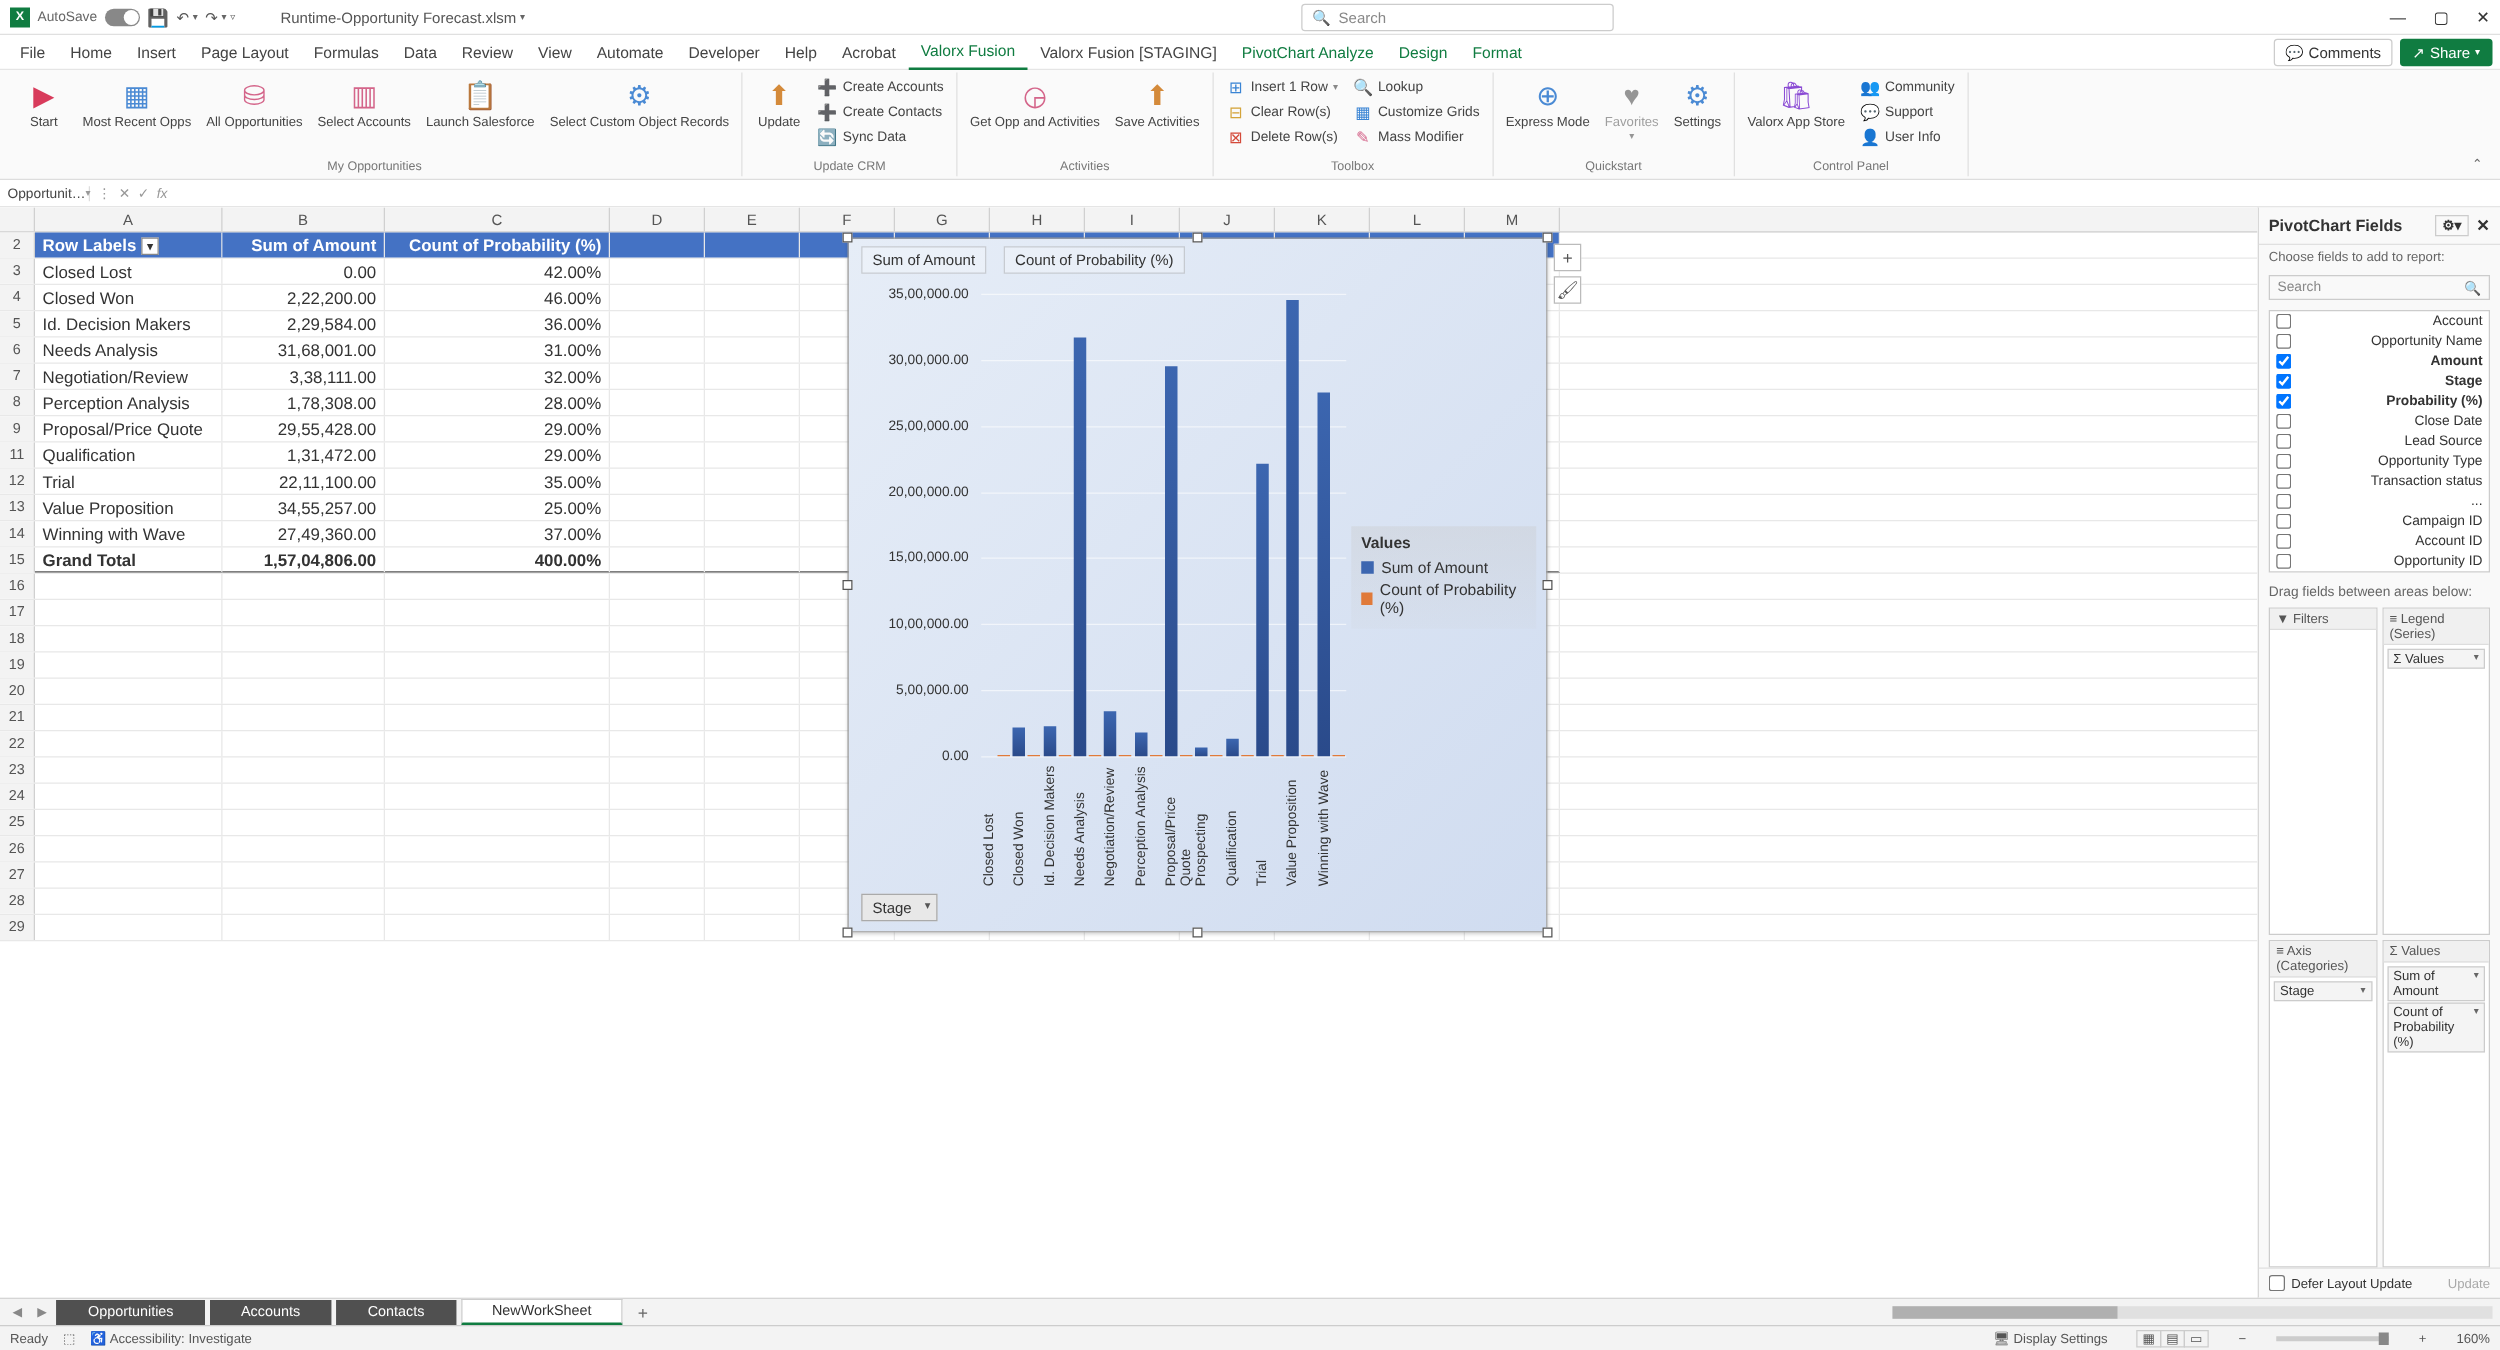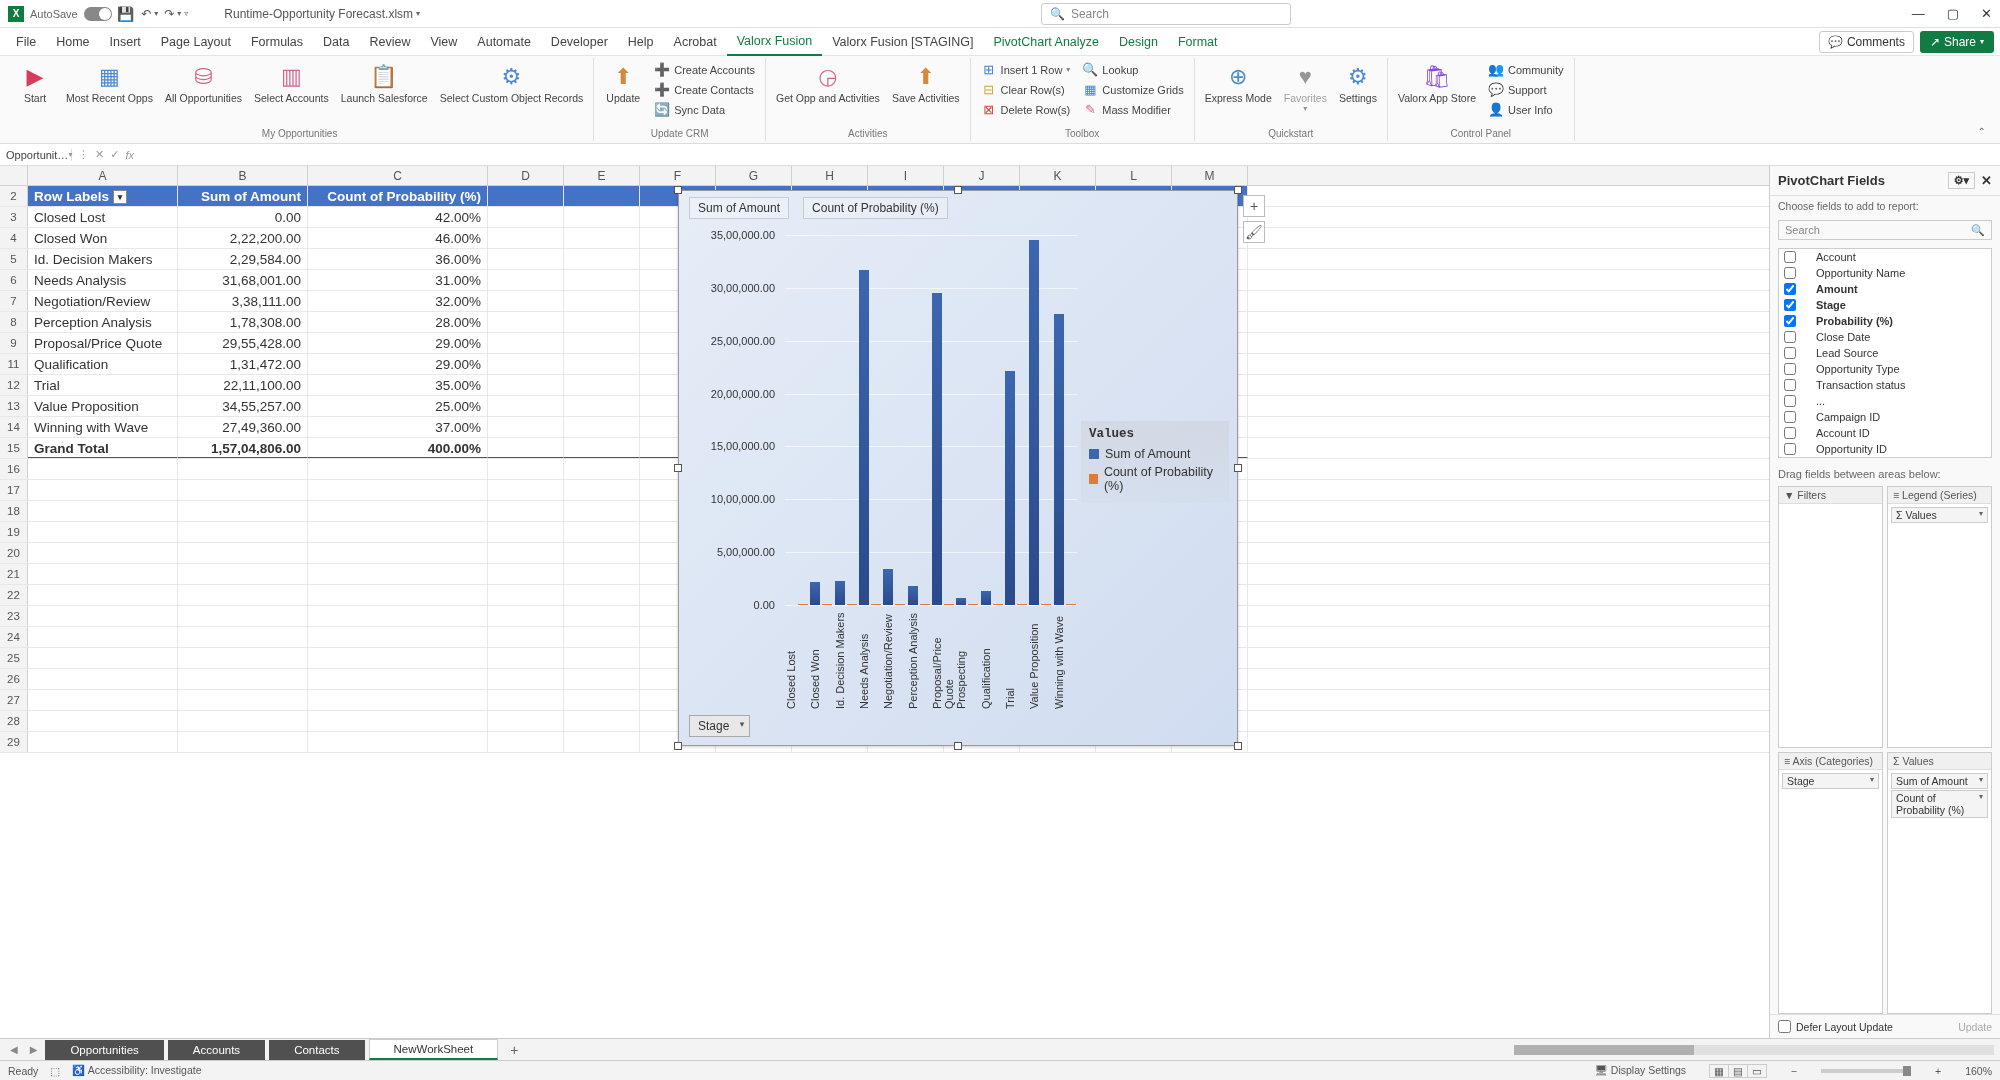--- a/index.html
+++ b/index.html
@@ -46,21 +46,21 @@
 
 .fxbar { height: 22px; border-bottom: 1px solid #ddd; display: flex; align-items: center; }
 .fxbar .namebox { width: 72px; padding: 0 6px; font-size: 11px; color: #444; border-right: 1px solid #ddd; display:flex; align-items:center; }
 .fxbar .namebox .caret { margin-left:auto; font-size:8px; color:#999; }
 .fxbar .fx-controls { display: flex; gap: 6px; padding: 0 6px; color: #999; font-size: 11px; align-items:center; }
 .fxbar .fx-input { flex: 1; height: 100%; }
 
 
 .main { display: flex; height: calc(100% - 28px - 28px - 88px - 22px - 22px - 20px); }
 .sheet-area { flex: 1; position: relative; overflow: hidden; background: #fff; }
-.pivot-panel { width: 231px; border-left: 1px solid #ccc; background: #f9f9f9; display: flex; flex-direction: column; }
+.pivot-panel { width: 194px; border-left: 1px solid #ccc; background: #f9f9f9; display: flex; flex-direction: column; }
 
 
 .colhdr { display: flex; height: 20px; background: #f3f3f3; border-bottom: 1px solid #d0d0d0; }
 .colhdr .corner { width: 28px; border-right: 1px solid #d0d0d0; }
 .colhdr .col { border-right: 1px solid #d0d0d0; text-align: center; font-size: 12px; color: #555; line-height: 20px; }
 .colA { width: 150px; } .colB { width: 130px; } .colC { width: 180px; }
 .colD, .colE, .colF, .colG, .colH, .colI, .colJ, .colK, .colL, .colM { width: 76px; }
 
 
 .row { display: flex; height: 21px; border-bottom: 1px solid #e8e8e8; }
@@ -85,34 +85,34 @@
 .chart-yaxis .ytick { position:absolute; right:4px; font-size:11px; color:#333; transform:translateY(-50%); }
 .chart-grid { position:absolute; left:92px; right:0; top:0; bottom:0; }
 .chart-grid .gline { position:absolute; left:0; right:0; height:1px; background:rgba(255,255,255,0.6); }
 .chart-bars { position:absolute; left:92px; right:0; top:0; bottom:0; display:flex; align-items:flex-end; }
 .bar-slot { flex:1; display:flex; justify-content:center; gap:2px; align-items:flex-end; height:100%; }
 .bar1 { width:10px; background: linear-gradient(180deg,#3c66b0,#2a4a8a); }
 .bar2 { width:10px; background: #e07a3a; }
 .chart-xaxis { position:absolute; left:106px; right:160px; bottom:36px; top:auto; height:100px; display:flex; }
 .xlab { flex:1; font-size:11px; color:#333; writing-mode: vertical-rl; transform: rotate(180deg); text-align:left; }
 .chart-legend-side { position:absolute; right:8px; top:230px; width:148px; background: linear-gradient(180deg,rgba(200,200,200,0.35),rgba(200,200,200,0.1)); padding:6px 8px; font-size:12.5px; }
-.chart-legend-side .title { font-weight:600; margin-bottom:6px;font-family:Liberation Mono, monospace; }
+.chart-legend-side .title { font-weight:600; margin-bottom:6px; }
 .chart-legend-side .item { display:flex; gap:6px; align-items:center; margin:4px 0; font-size:12.5px; }
 .sw { width:10px; height:10px; }
 .stage-btn { position:absolute; left:10px; bottom:8px; background:#e8e8e8; border:1px solid #aaa; padding:3px 20px 3px 8px; font-size:12px; }
 .stage-btn::after { content:"▾"; position:absolute; right:5px; font-size:9px; color:#555; }
 
 
 .pivot-panel .pv-title { display:flex; align-items:center; padding:6px 8px; font-weight:600; font-size:13px; border-bottom:1px solid #e0e0e0; }
 .pivot-panel .pv-title .gear { margin-left:auto; border:1px solid #ccc; padding:1px 5px; font-size:11px; }
 .pivot-panel .pv-sub { padding:4px 8px; font-size:10.5px; color:#666; }
 .pivot-panel .pv-search { margin:4px 8px; border:1px solid #ccc; height:20px; display:flex; align-items:center; padding:0 6px; font-size:11px; color:#888; }
 .pivot-panel .pv-search .mag { margin-left:auto; }
 .pivot-panel .pv-fields { margin:4px 8px; border:1px solid #ccc; background:#fff; height:210px; overflow:auto; }
-.pv-field { display:flex; align-items:center; gap:20px; padding:2px 5px; font-size:11px; }
+.pv-field { display:flex; align-items:center; gap:20px; padding:2px 5px; font-size:11px;justify-content:space-between; }
 .pv-field input { width:12px; height:12px; }
 .pv-field.checked { font-weight:600; }
 .pv-drag-label { padding:6px 8px; font-size:11px; color:#666; }
 .pv-areas { display:grid; grid-template-columns:1fr 1fr; grid-template-rows:1fr 1fr; gap:4px; padding:0 8px; flex:1; }
 .pv-area { border:1px solid #ccc; background:#fff; display:flex; flex-direction:column; min-height:80px; }
 .pv-area .hd { background:#f0f0f0; padding:2px 5px; font-size:10.5px; color:#555; border-bottom:1px solid #ddd; }
 .pv-area .body { flex:1; padding:2px; }
 .pv-chip { background:#f4f4f4; border:1px solid #ccc; font-size:10.5px; padding:1px 4px; margin:1px; display:flex; }
 .pv-chip .dd { margin-left:auto; font-size:8px; color:#666; }
 .pv-defer { padding:5px 8px; font-size:10.5px; display:flex; align-items:center; gap:5px; border-top:1px solid #e0e0e0; }

